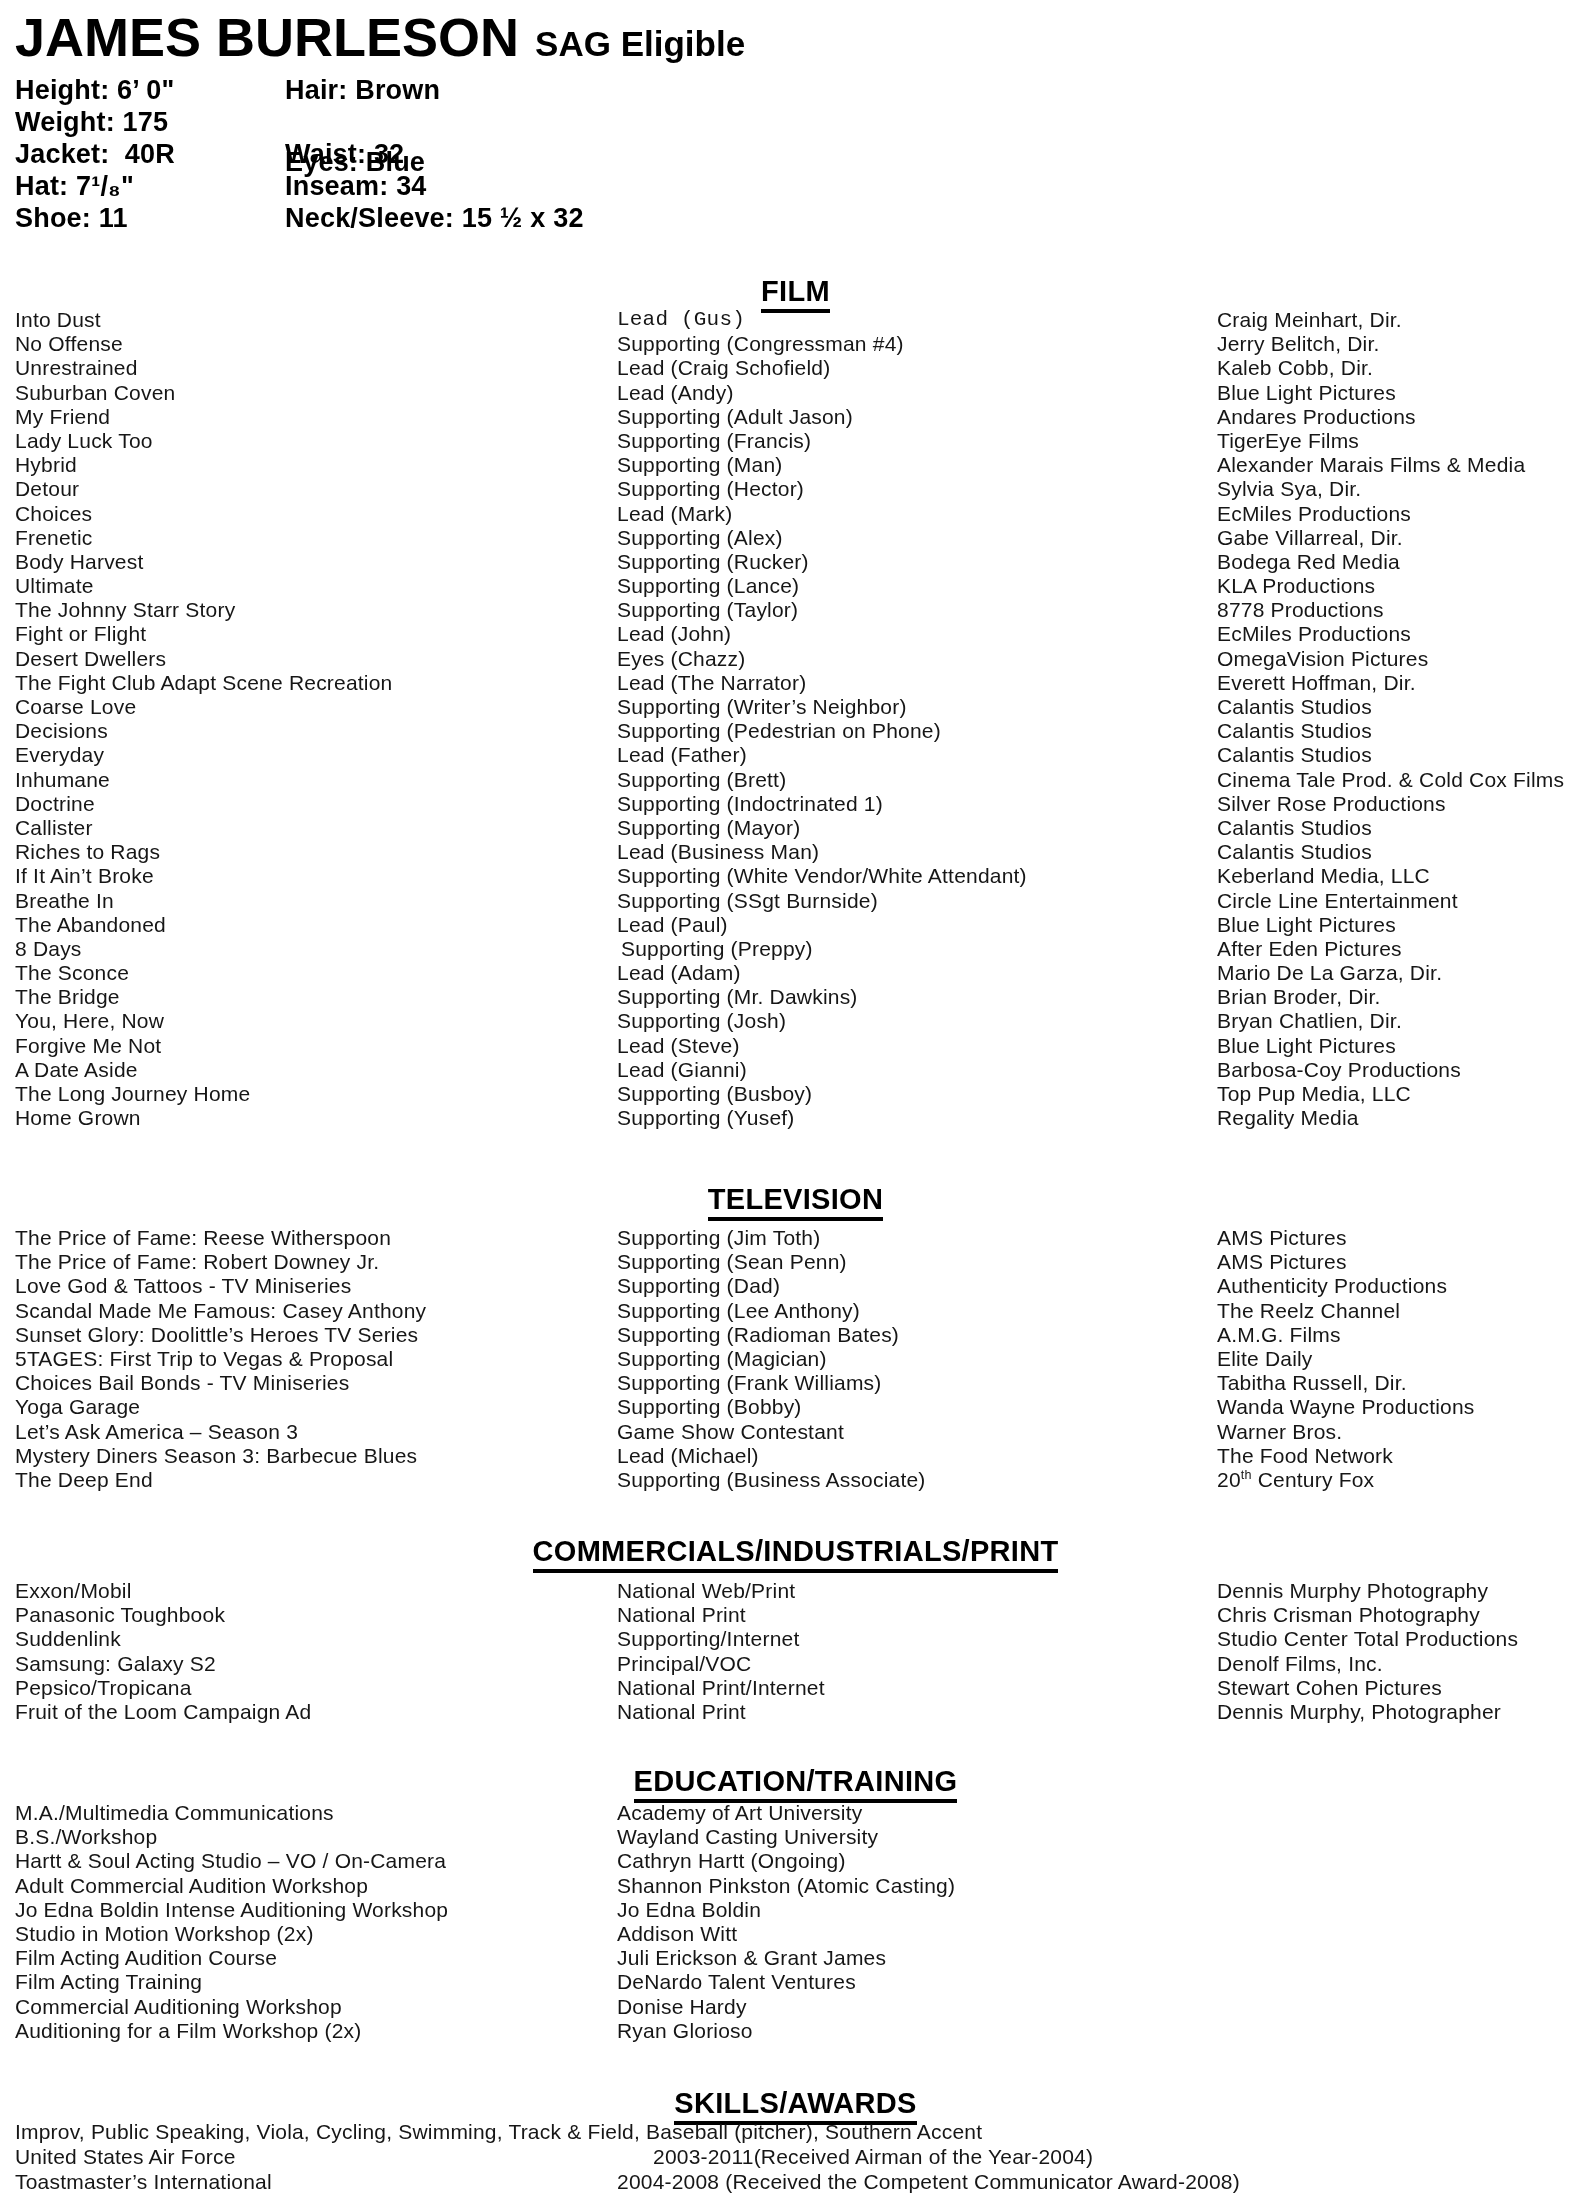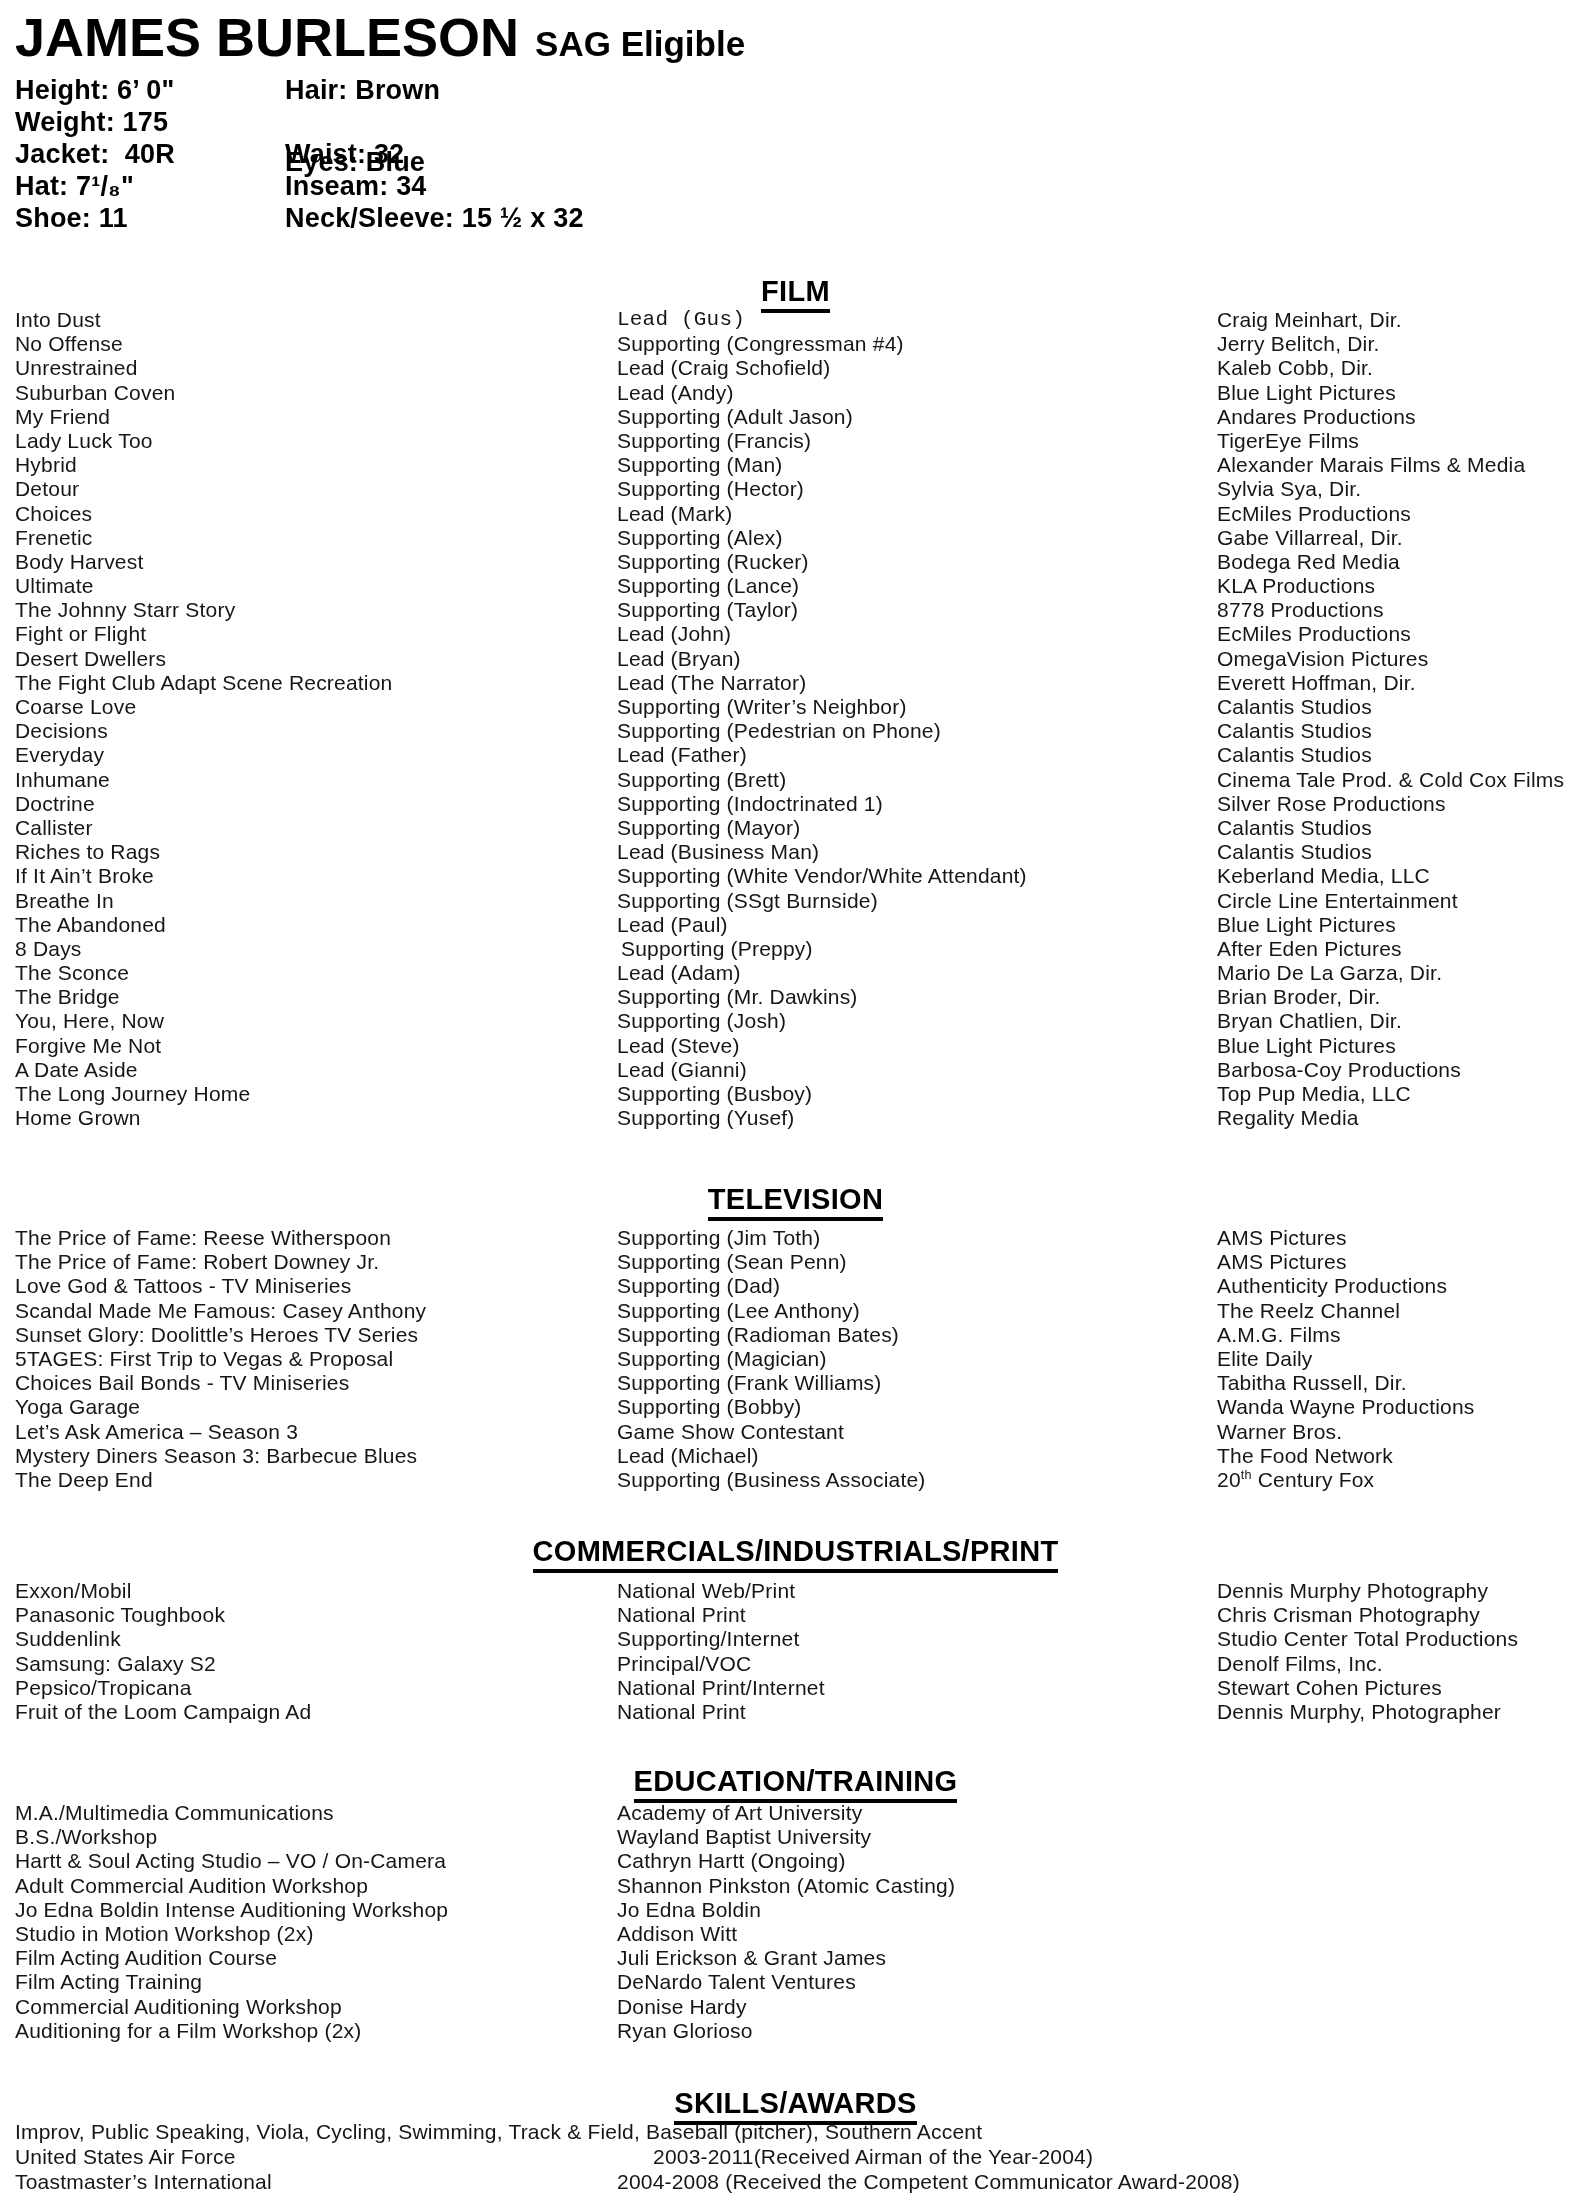--- a/index.html
+++ b/index.html
@@ -125,21 +125,21 @@
           <span class="cell" style="left: 617px;">Supporting (Taylor)</span>
           <span class="cell" style="left: 1217px;">8778 Productions</span>
         </div>
         <div class="row">
           <span class="cell" style="left: 15px;">Fight or Flight</span>
           <span class="cell" style="left: 617px;">Lead (John)</span>
           <span class="cell" style="left: 1217px;">EcMiles Productions</span>
         </div>
         <div class="row">
           <span class="cell" style="left: 15px;">Desert Dwellers</span>
-          <span class="cell" style="left: 617px;">Lead (Bryan)</span>
+          <span class="cell" style="left: 617px;">Eyes (Chazz)</span>
           <span class="cell" style="left: 1217px;">OmegaVision Pictures</span>
         </div>
         <div class="row">
           <span class="cell" style="left: 15px;">The Fight Club Adapt Scene Recreation</span>
           <span class="cell" style="left: 617px;">Lead (The Narrator)</span>
           <span class="cell" style="left: 1217px;">Everett Hoffman, Dir.</span>
         </div>
         <div class="row">
           <span class="cell" style="left: 15px;">Coarse Love</span>
           <span class="cell" style="left: 617px;">Supporting (Writer’s Neighbor)</span>
@@ -332,21 +332,21 @@
 
   <section class="sec" style="top:1766px;">
     <h2 class="sec-h"><span class="u">EDUCATION/TRAINING</span></h2>
     <div class="rows" style="top:35px;">
         <div class="row">
           <span class="cell" style="left: 15px;">M.A./Multimedia Communications</span>
           <span class="cell" style="left: 617px;">Academy of Art University</span>
         </div>
         <div class="row">
           <span class="cell" style="left: 15px;">B.S./Workshop</span>
-          <span class="cell" style="left: 617px;">Wayland Baptist University</span>
+          <span class="cell" style="left: 617px;">Wayland Casting University</span>
         </div>
         <div class="row">
           <span class="cell" style="left: 15px;">Hartt &amp; Soul Acting Studio – VO / On-Camera</span>
           <span class="cell" style="left: 617px;">Cathryn Hartt (Ongoing)</span>
         </div>
         <div class="row">
           <span class="cell" style="left: 15px;">Adult Commercial Audition Workshop</span>
           <span class="cell" style="left: 617px;">Shannon Pinkston (Atomic Casting)</span>
         </div>
         <div class="row">

